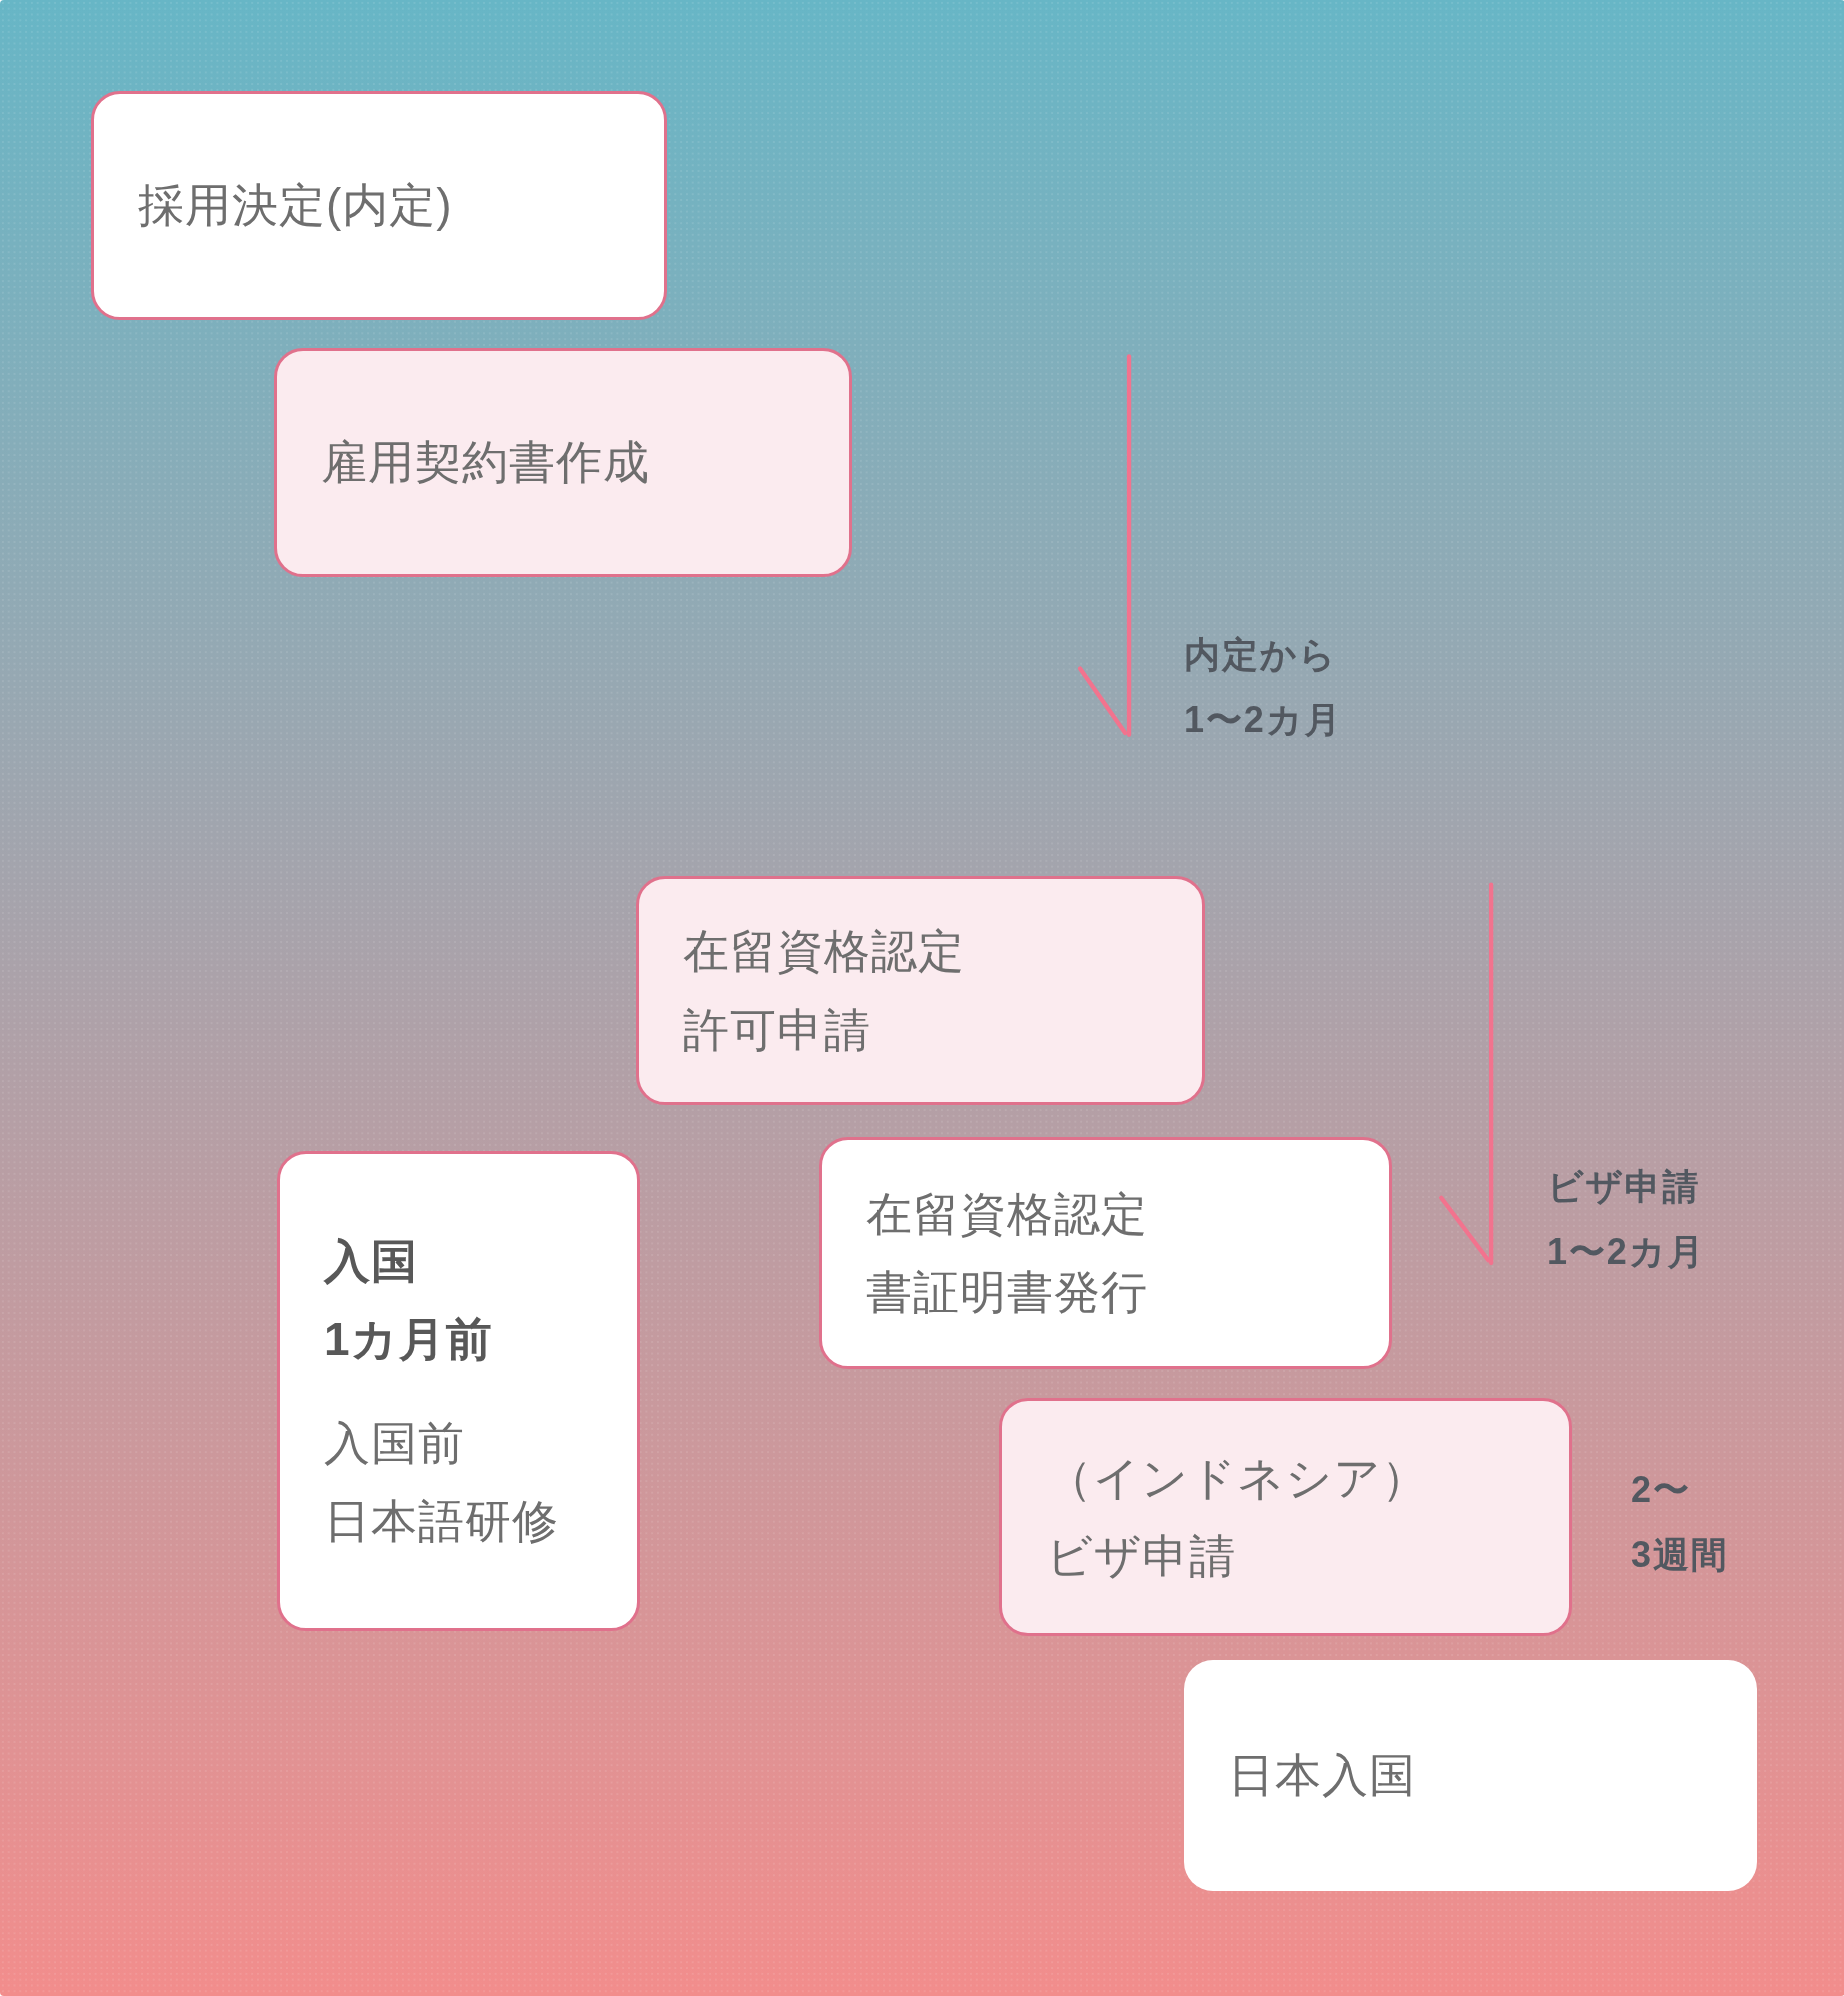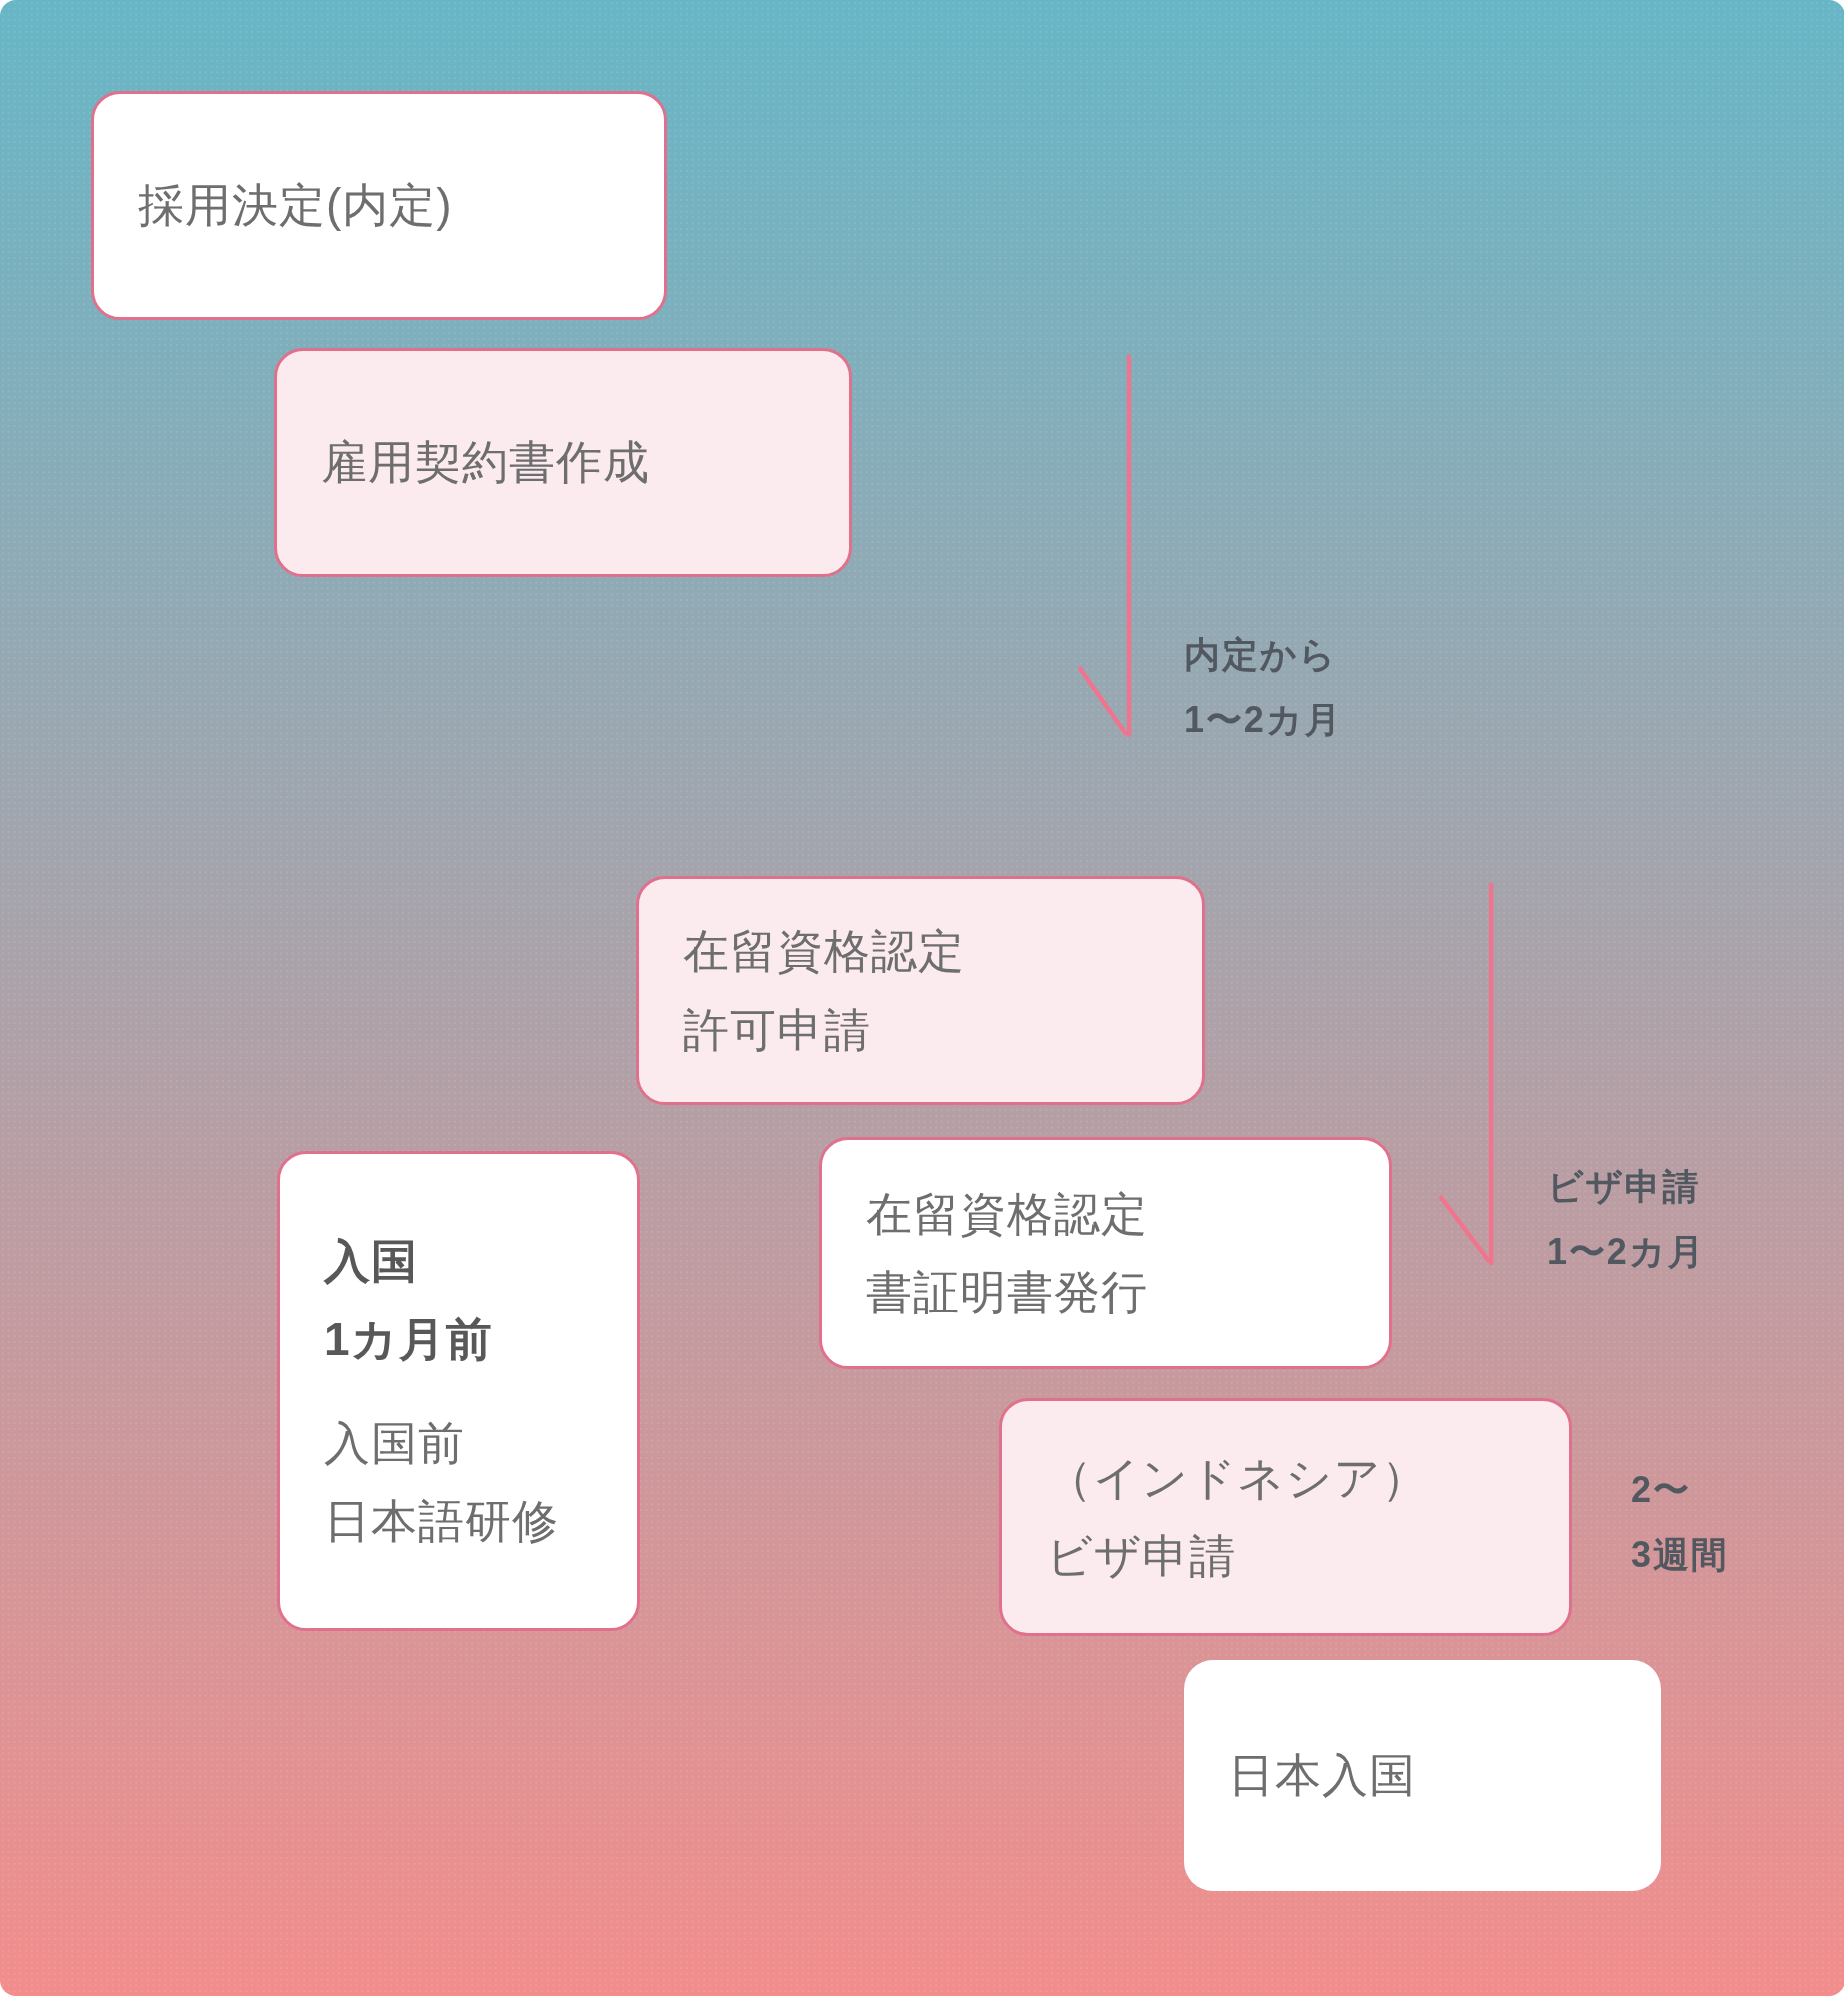--- a/index.html
+++ b/index.html
@@ -16,21 +16,21 @@
   html,body{
     margin:0;
     padding:0;
     background:#ffffff;
     font-family:"Liberation Sans","DejaVu Sans",sans-serif;
   }
   .canvas{
     position:relative;
     width:1845px;
     height:1996px;
-    border-radius:16px;
+    border-radius:4px;
     background:linear-gradient(180deg,var(--bg-top) 0%,var(--bg-bottom) 100%);
     overflow:hidden;
   }
   .canvas::after{
     content:"";
     position:absolute;
     inset:0;
     border-radius:inherit;
     background-image:radial-gradient(rgba(255,255,255,0.10) 1px,transparent 1.3px);
     background-size:5.8px 5.8px;
@@ -130,21 +130,21 @@
       <div class="line">入国前</div>
       <div class="line">日本語研修</div>
     </div>
   </div>
 
   <div class="node pink" style="left:999px;top:1398px;width:573px;height:238px;">
     <div class="line">（インドネシア）</div>
     <div class="line">ビザ申請</div>
   </div>
 
-  <div class="node plain" style="left:1184px;top:1660px;width:477px;height:231px;">
+  <div class="node plain" style="left:1184px;top:1660px;width:573px;height:231px;">
     <div class="line">日本入国</div>
   </div>
 
   <div class="annotation" style="left:1184px;top:623px;">
     <div>内定から</div>
     <div>1〜2カ月</div>
   </div>
 
   <div class="annotation" style="left:1547px;top:1155px;">
     <div>ビザ申請</div>

